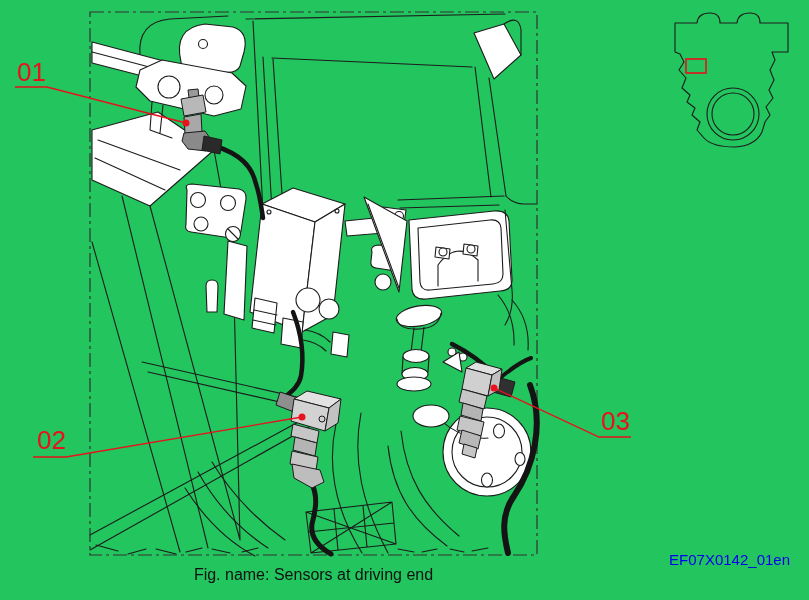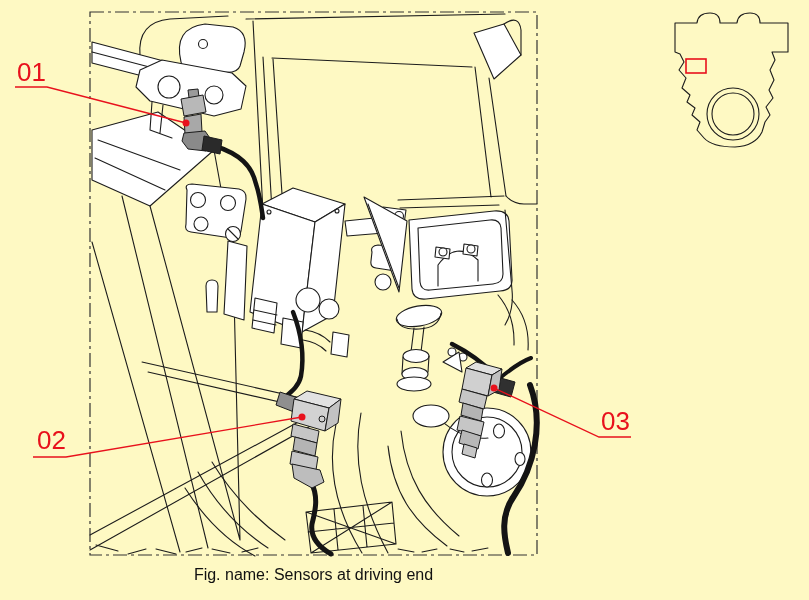--- a/index.html
+++ b/index.html
@@ -1,16 +1,16 @@
 <!DOCTYPE html>
 <html><head>
 <meta charset="utf-8">
 <style>
   html,body{margin:0;padding:0;background:#ffffff;}
-  .page{position:relative;width:809px;height:600px;background:#fef9c3;overflow:hidden;
+  .page{position:relative;width:809px;height:600px;background:#22c55e;overflow:hidden;
         font-family:"Liberation Sans",sans-serif;}
   .diagram-svg{position:absolute;left:0;top:0;}
   .caption{position:absolute;left:90px;top:566px;width:447px;text-align:center;
            font-size:16px;color:#111;}
   .ref-code{position:absolute;left:600px;top:551px;width:190px;text-align:right;
             font-size:15px;color:#0000ee;}
   .callout-label{font-family:"Liberation Sans",sans-serif;font-size:26px;}
   .art{stroke:#1c1c1c;stroke-width:1.1;fill:none;stroke-linejoin:round;stroke-linecap:round;}
   .artw{stroke:#1c1c1c;stroke-width:1.1;fill:#ffffff;stroke-linejoin:round;}
   .leader{fill:none;stroke-width:1.3;}
@@ -188,13 +188,14 @@
 
   <g>
     <path class="art" d="M675,23 H697 Q698,13 710,13 Q720,13 720,23 H737 Q738,13 750,13 Q760,13 760,23 H788 V52 H772 L775,60 L770,70 L774,80 L769,90 L773,98 L766,107 L770,115 L765,122 L762,132 Q755,146 735,147 Q712,147 704,138 L697,130 L700,122 L692,115 L695,108 L687,102 L690,95 L682,88 L686,78 L679,70 L684,62 L680,54 L675,52 Z"></path>
     <circle class="art" cx="733" cy="114" r="26"></circle>
     <circle class="art" cx="733" cy="114" r="21"></circle>
     <rect x="686" y="59" width="20" height="14" fill="none" stroke-width="1.6" stroke="#e8111c"></rect>
   </g>
 </svg>
 
   <div class="caption">Fig. name: Sensors at driving end</div>
+  <div class="ref-code">EF07X0142_01en</div>
 </div>
 
 </body></html>

